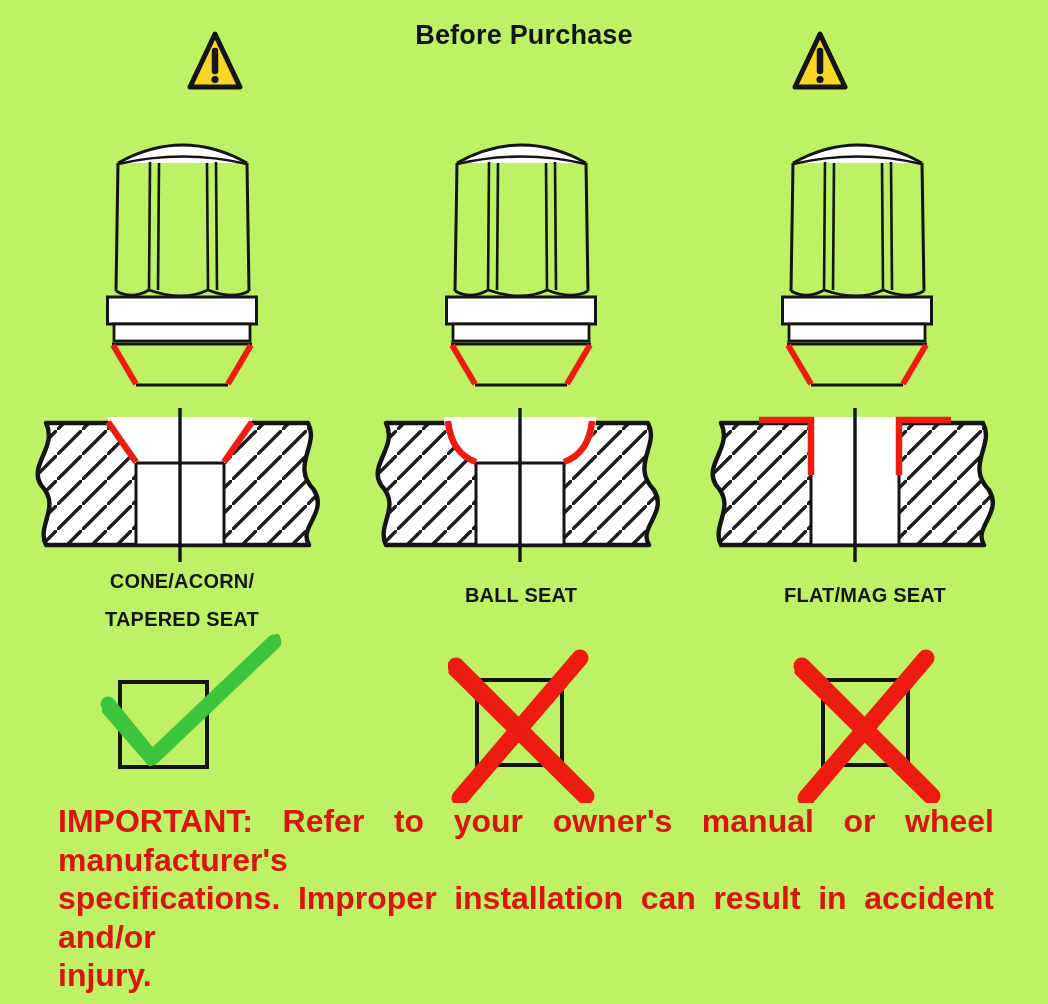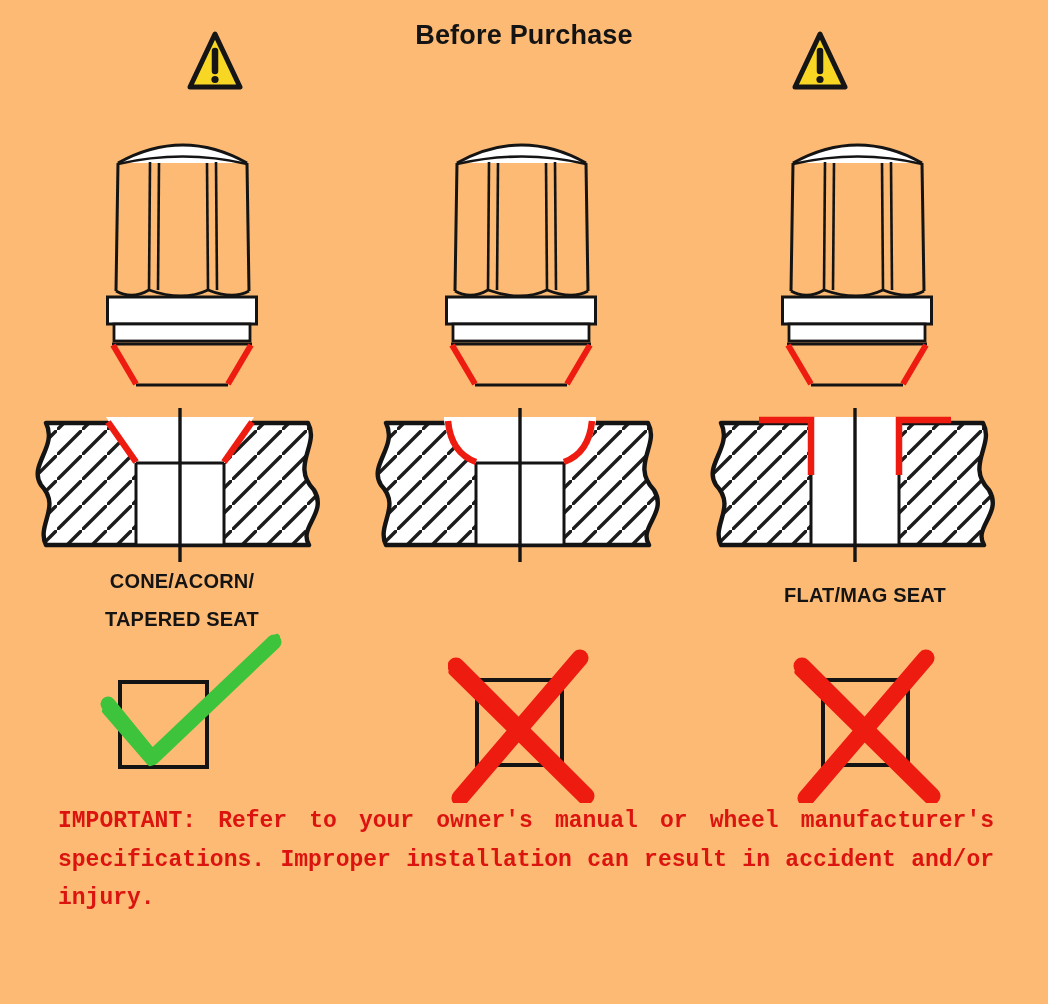--- a/index.html
+++ b/index.html
@@ -4,31 +4,31 @@
 <style>
   :root{
     --line:#141414;
     --red:#ee1b10;
     --notice-red:#dc1410;
     --yellow:#f8d724;
     --green:#3ec43c;
   }
   html,body{margin:0;padding:0;background:#ffffff;}
   #canvas{
-    position:relative;width:1048px;height:1004px;background:#fdba74;
+    position:relative;width:1048px;height:1004px;background:#bef264;
     font-family:"Liberation Sans","DejaVu Sans",sans-serif;color:#111;overflow:hidden;
   }
   .abs{position:absolute;}
   .title-block{left:244px;top:18px;width:560px;text-align:center;}
   .title-line{font-size:27px;font-weight:700;color:#141414;line-height:34px;letter-spacing:.2px;}
   .seat-label{width:300px;text-align:center;font-size:20px;font-weight:700;color:#141414;letter-spacing:.2px;}
   .notice{left:58px;top:802px;width:936px;}
   .notice-line{
-    color:var(--notice-red);font-size:23px;font-weight:700;line-height:38.5px;
-    text-align:justify;text-align-last:justify;font-family:Liberation Mono, monospace;
+    color:var(--notice-red);font-size:32px;font-weight:700;line-height:38.5px;
+    text-align:justify;text-align-last:justify;
   }
   .notice-line.last{text-align:right;text-align-last:left;}
   svg{display:block;}
 </style>
 </head>
 <body>
 
 <div id="canvas">
 
   <svg width="0" height="0" class="abs" aria-hidden="true">
@@ -126,20 +126,21 @@
     <line x1="192" y1="18" x2="192" y2="140" stroke="#141414" stroke-width="3"></line>
     <path d="M52,15 L104,15 L104,70" fill="none" stroke="#ee1b10" stroke-width="6.5"></path>
     <path d="M244,15 L192,15 L192,70" fill="none" stroke="#ee1b10" stroke-width="6.5"></path>
     <line x1="148" y1="3" x2="148" y2="157" stroke="#141414" stroke-width="3.4"></line>
   </svg>
 
   <div class="abs seat-label" style="left:32px;top:570px;">
     <div>CONE/ACORN/</div>
     <div style="margin-top:15px;">TAPERED SEAT</div>
   </div>
+  <div class="abs seat-label" style="left:371px;top:584px;">BALL SEAT</div>
   <div class="abs seat-label" style="left:715px;top:584px;">FLAT/MAG SEAT</div>
 
   <svg class="abs" style="left:92px;top:630px;" width="196" height="146" viewBox="0 0 196 146">
     <rect x="28" y="52" width="87" height="85" fill="none" stroke="#141414" stroke-width="4"></rect>
     <path d="M16,74 L60,128 L182,12" fill="none" stroke="#3ec43c" stroke-width="15" stroke-linecap="round" stroke-linejoin="round"></path>
     <path d="M13,81 L58,133 L185,7" fill="none" stroke="#3ec43c" stroke-width="6" stroke-linecap="round" stroke-linejoin="round"></path>
   </svg>
 
   <svg class="abs" style="left:448px;top:648px;" width="150" height="155" viewBox="0 0 150 155">
     <rect x="29" y="32" width="85" height="85" fill="none" stroke="#141414" stroke-width="4"></rect>

